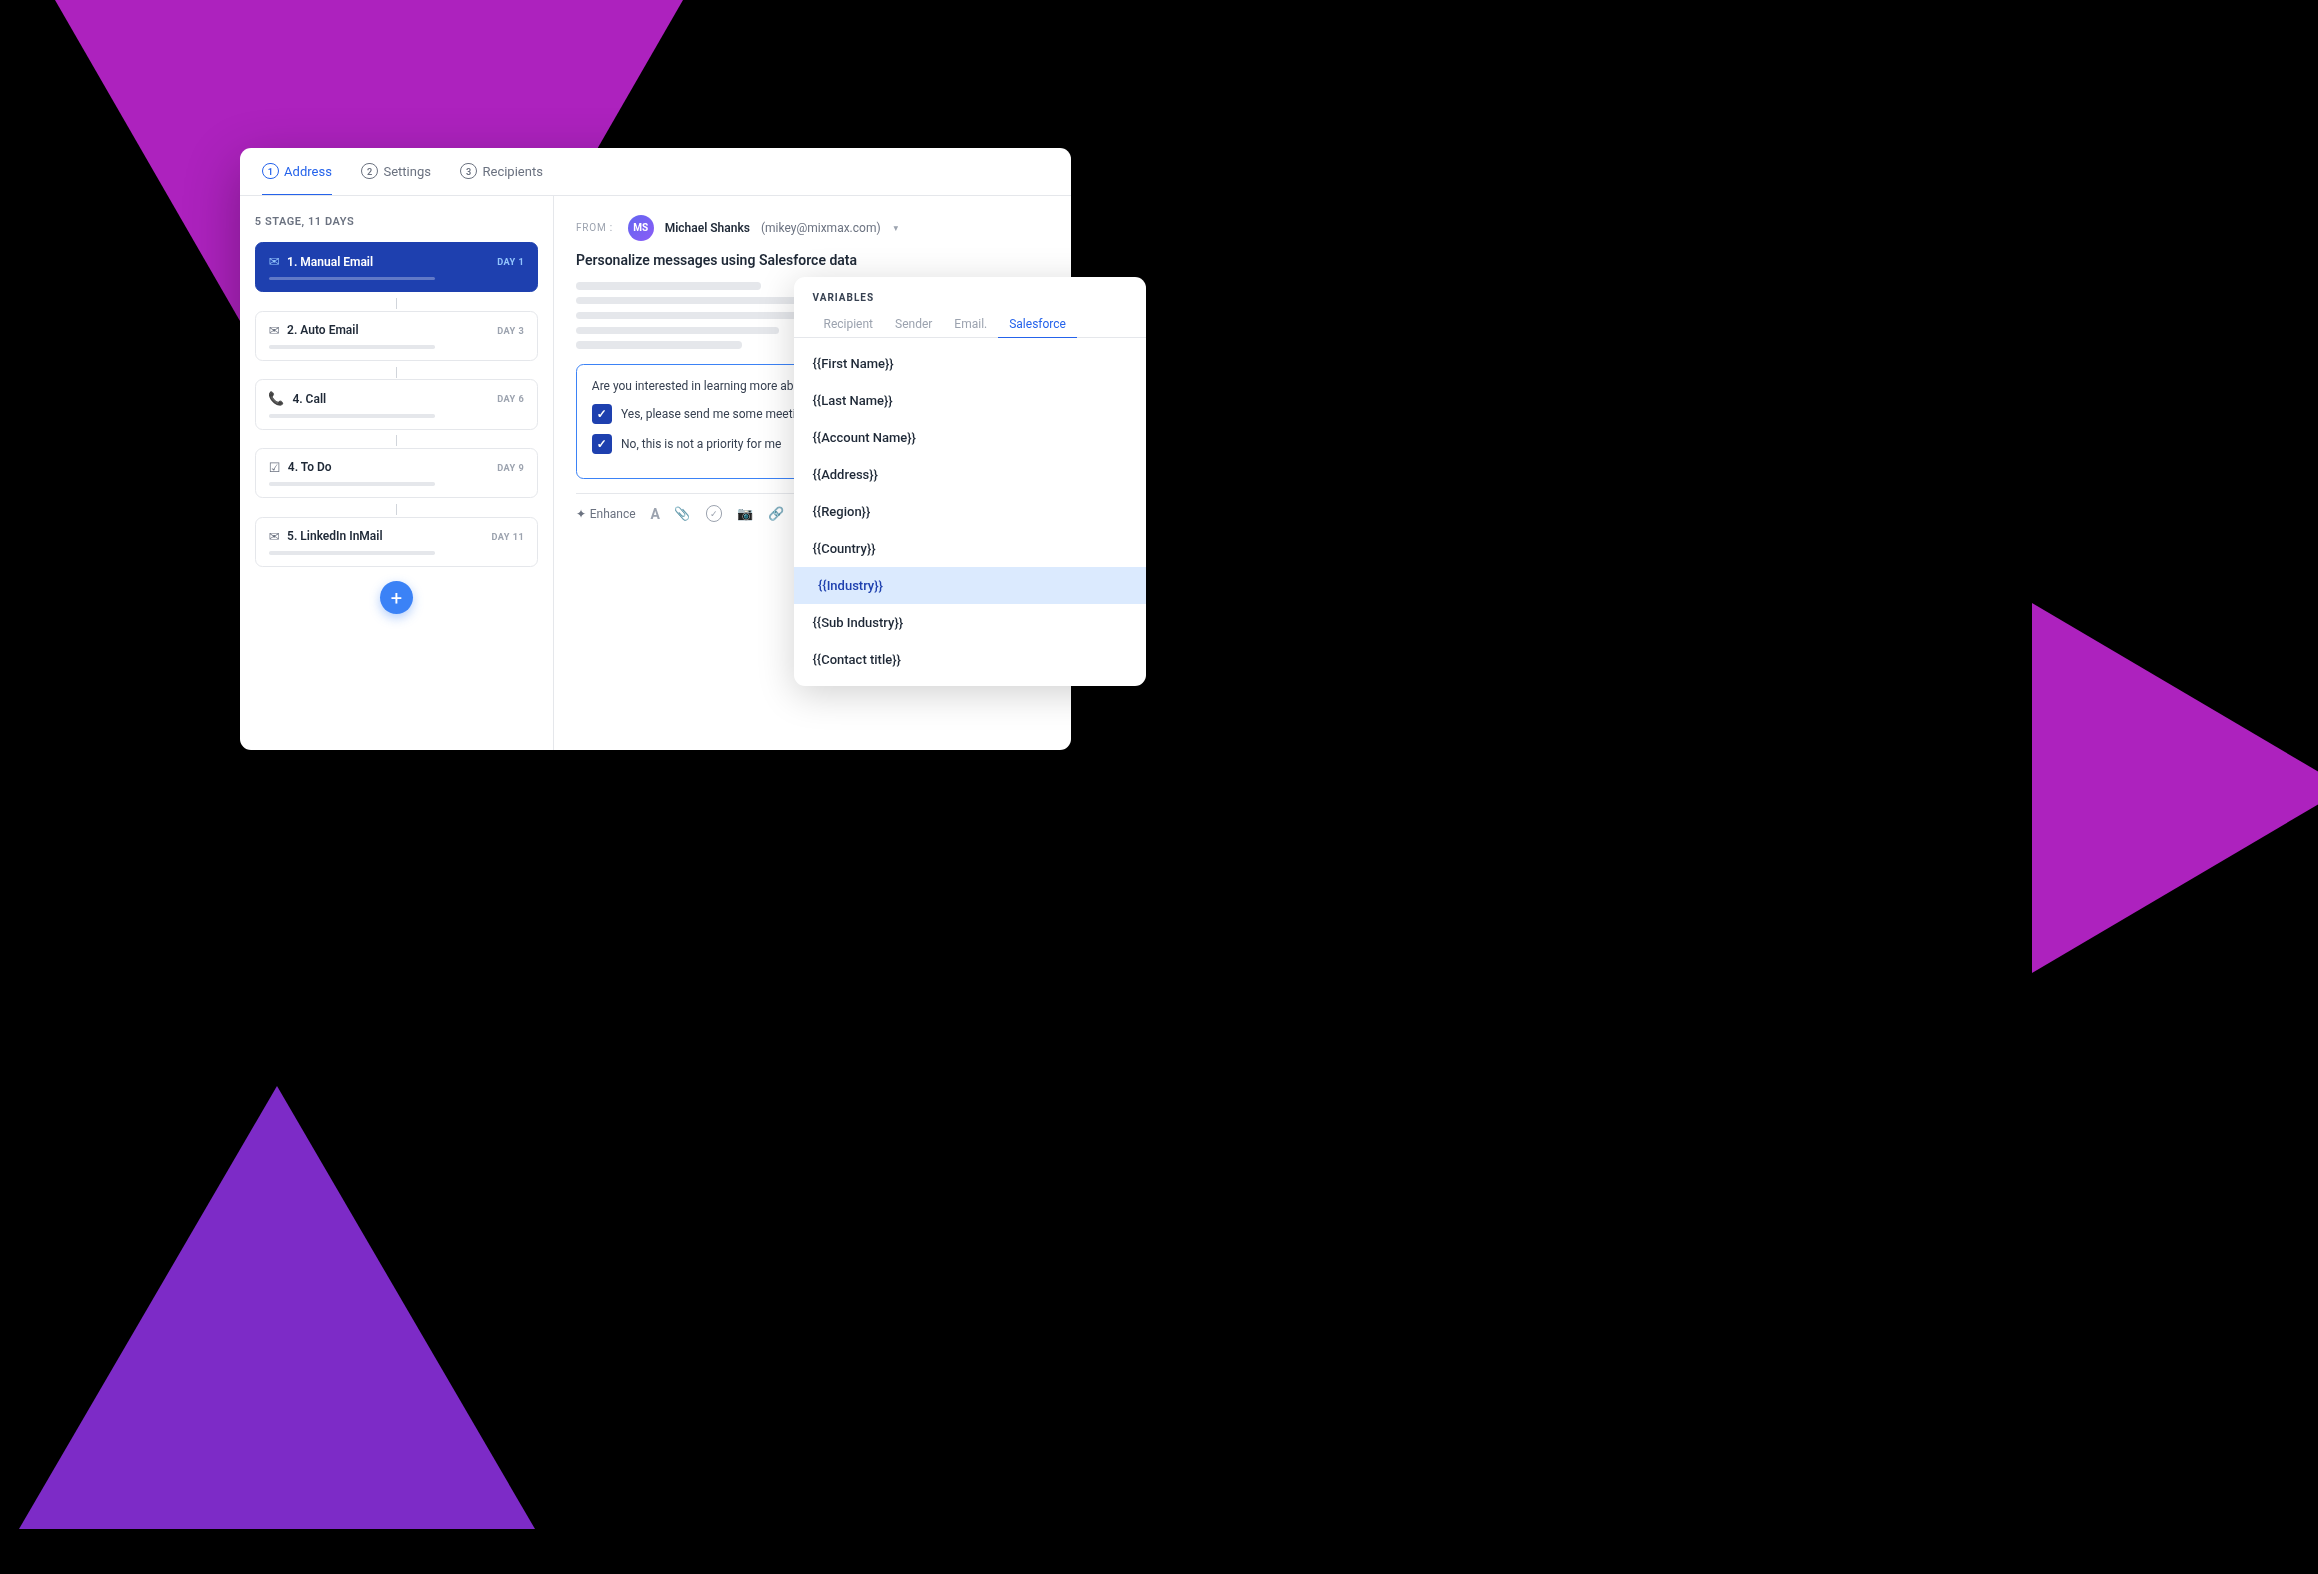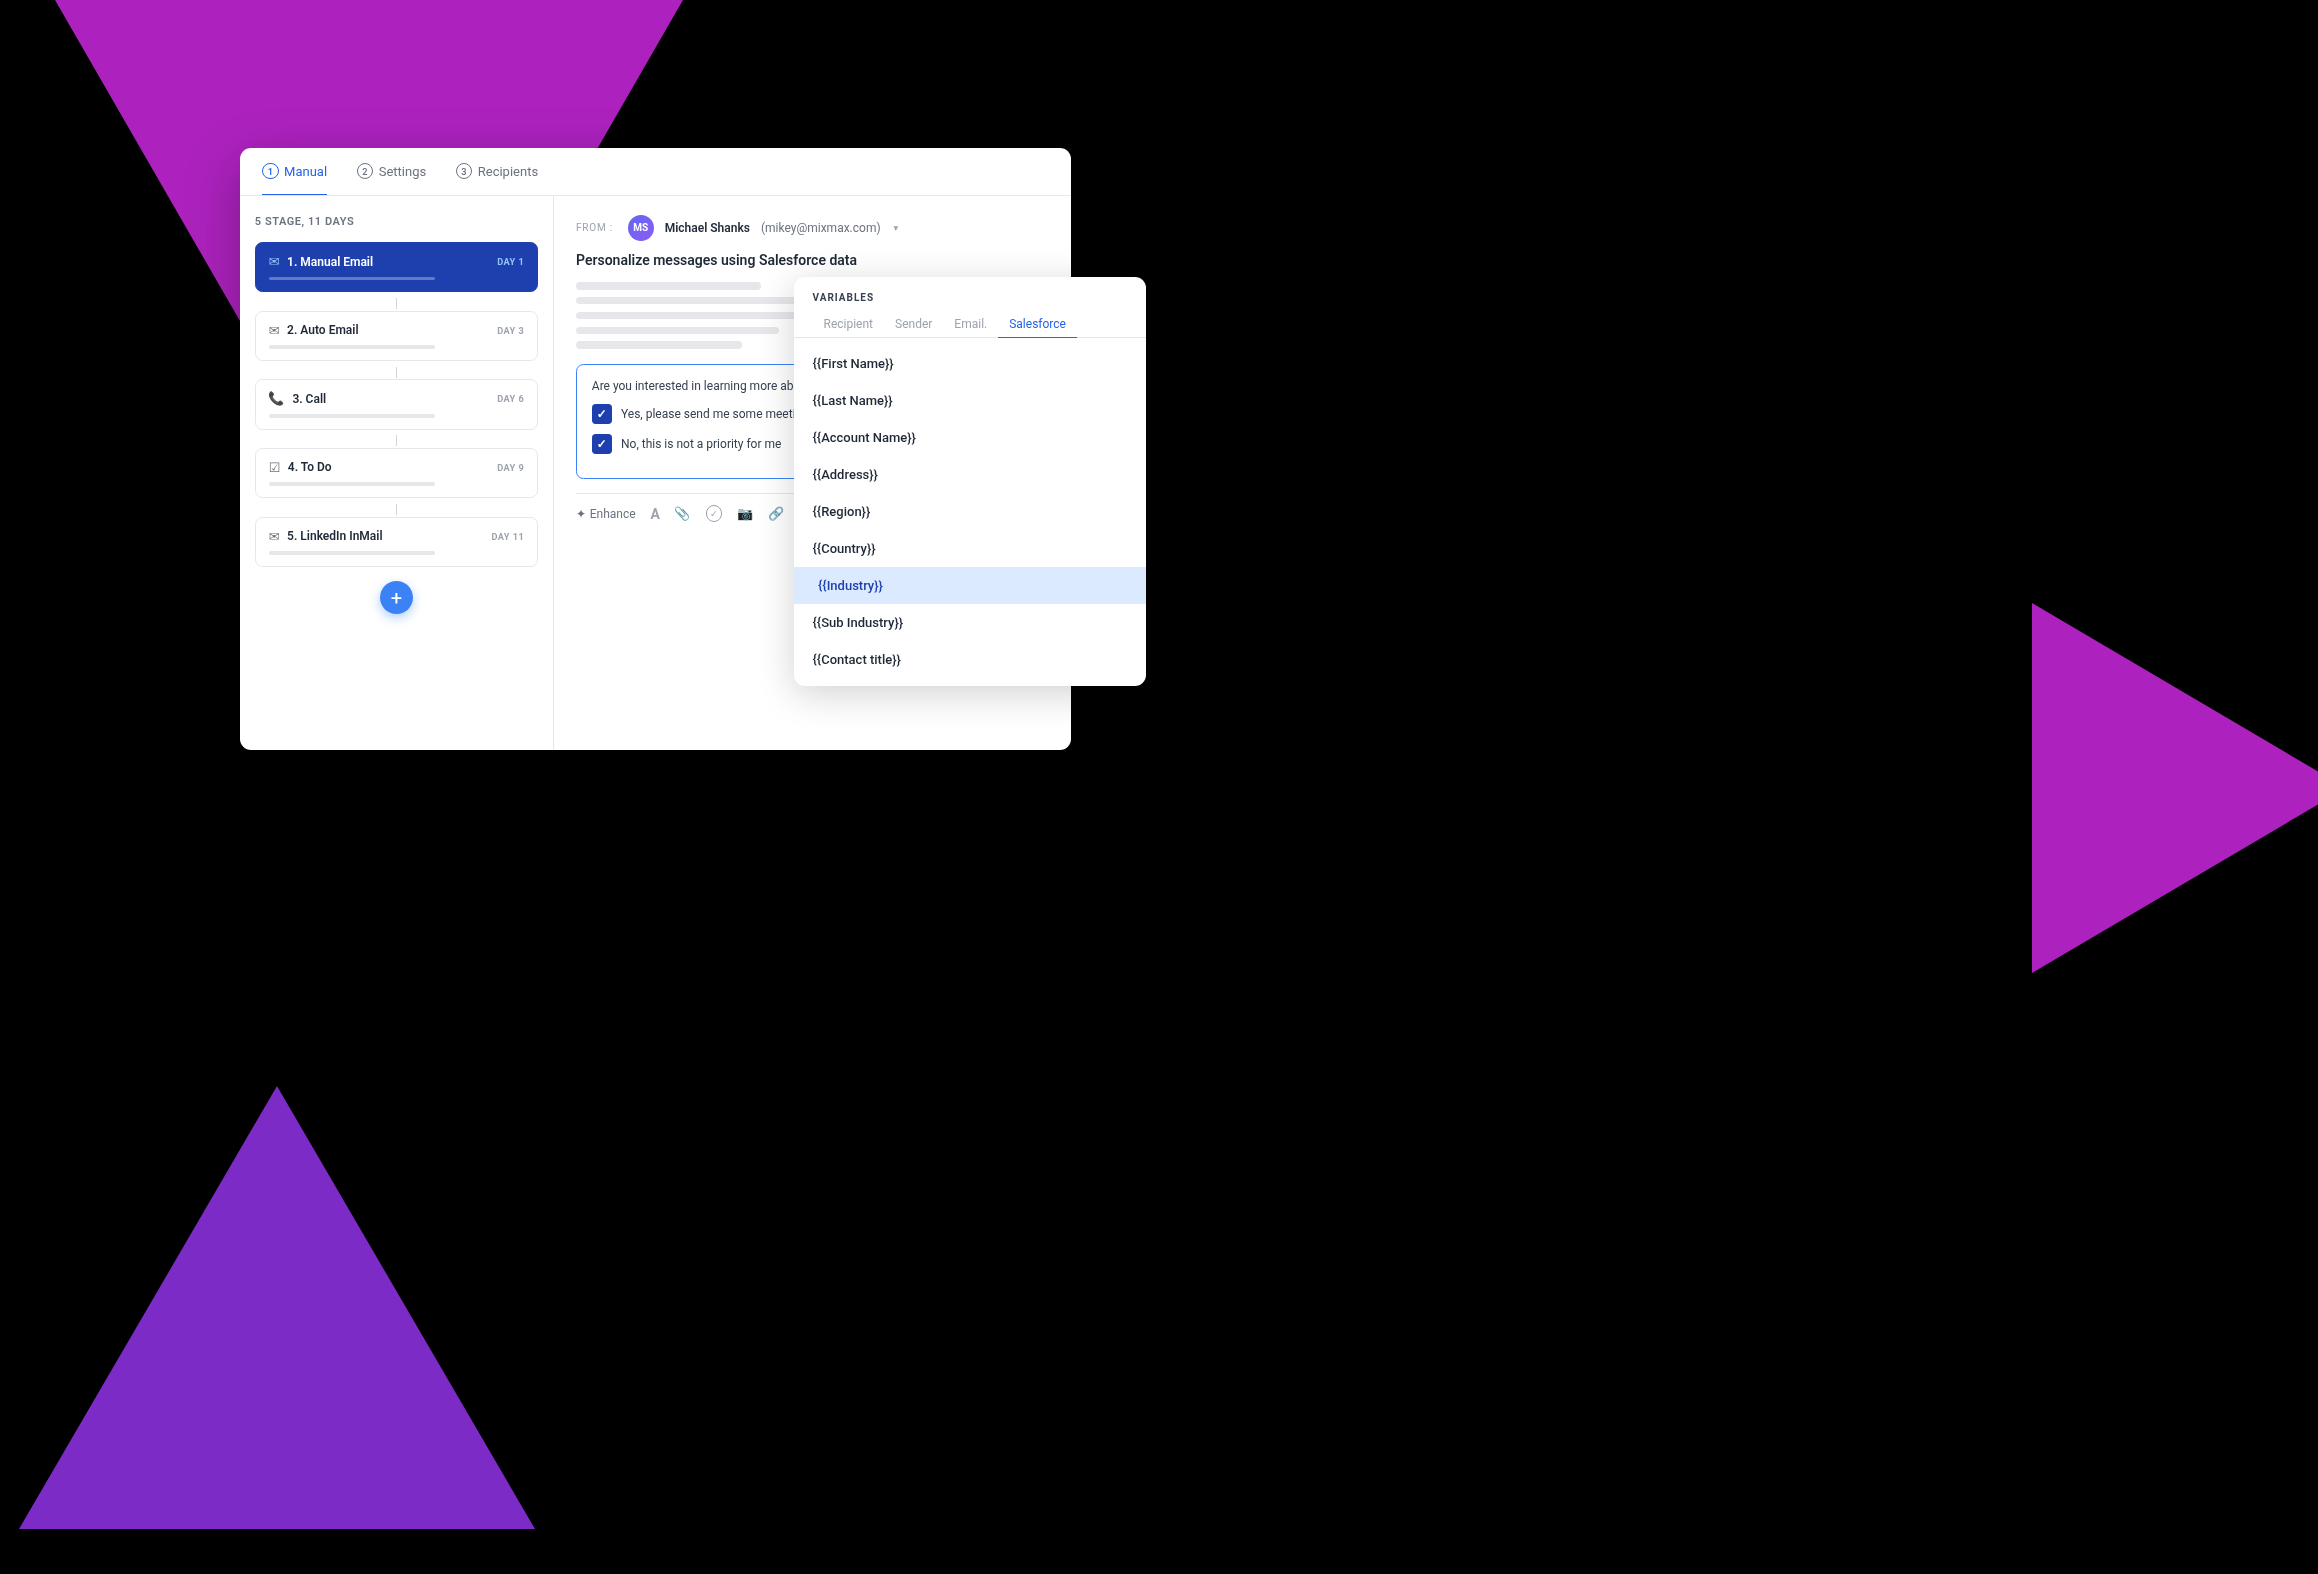--- a/index.html
+++ b/index.html
@@ -432,21 +432,21 @@
 
 <div class="triangle-top-left"></div>
 <div class="triangle-bottom-left"></div>
 <div class="triangle-right"></div>
 
 <div class="main-card">
 
   <div class="tabs-bar">
     <div class="tab-item active">
       <div class="tab-circle">1</div>
-      <span>Manual</span>
+      <span>Address</span>
     </div>
     <div class="tab-item">
       <div class="tab-circle">2</div>
       <span>Settings</span>
     </div>
     <div class="tab-item">
       <div class="tab-circle">3</div>
       <span>Recipients</span>
     </div>
   </div>
@@ -483,21 +483,21 @@
       </div>
 
       <div class="stage-connector">
         <div class="connector-dot"></div>
       </div>
 
       <div class="stage-item">
         <div class="stage-item-header">
           <div class="stage-left">
             <span class="stage-icon">📞</span>
-            <span class="stage-title">3. Call</span>
+            <span class="stage-title">4. Call</span>
           </div>
           <span class="stage-day">DAY 6</span>
         </div>
         <div class="stage-bar"></div>
       </div>
 
       <div class="stage-connector">
         <div class="connector-dot"></div>
       </div>
 

